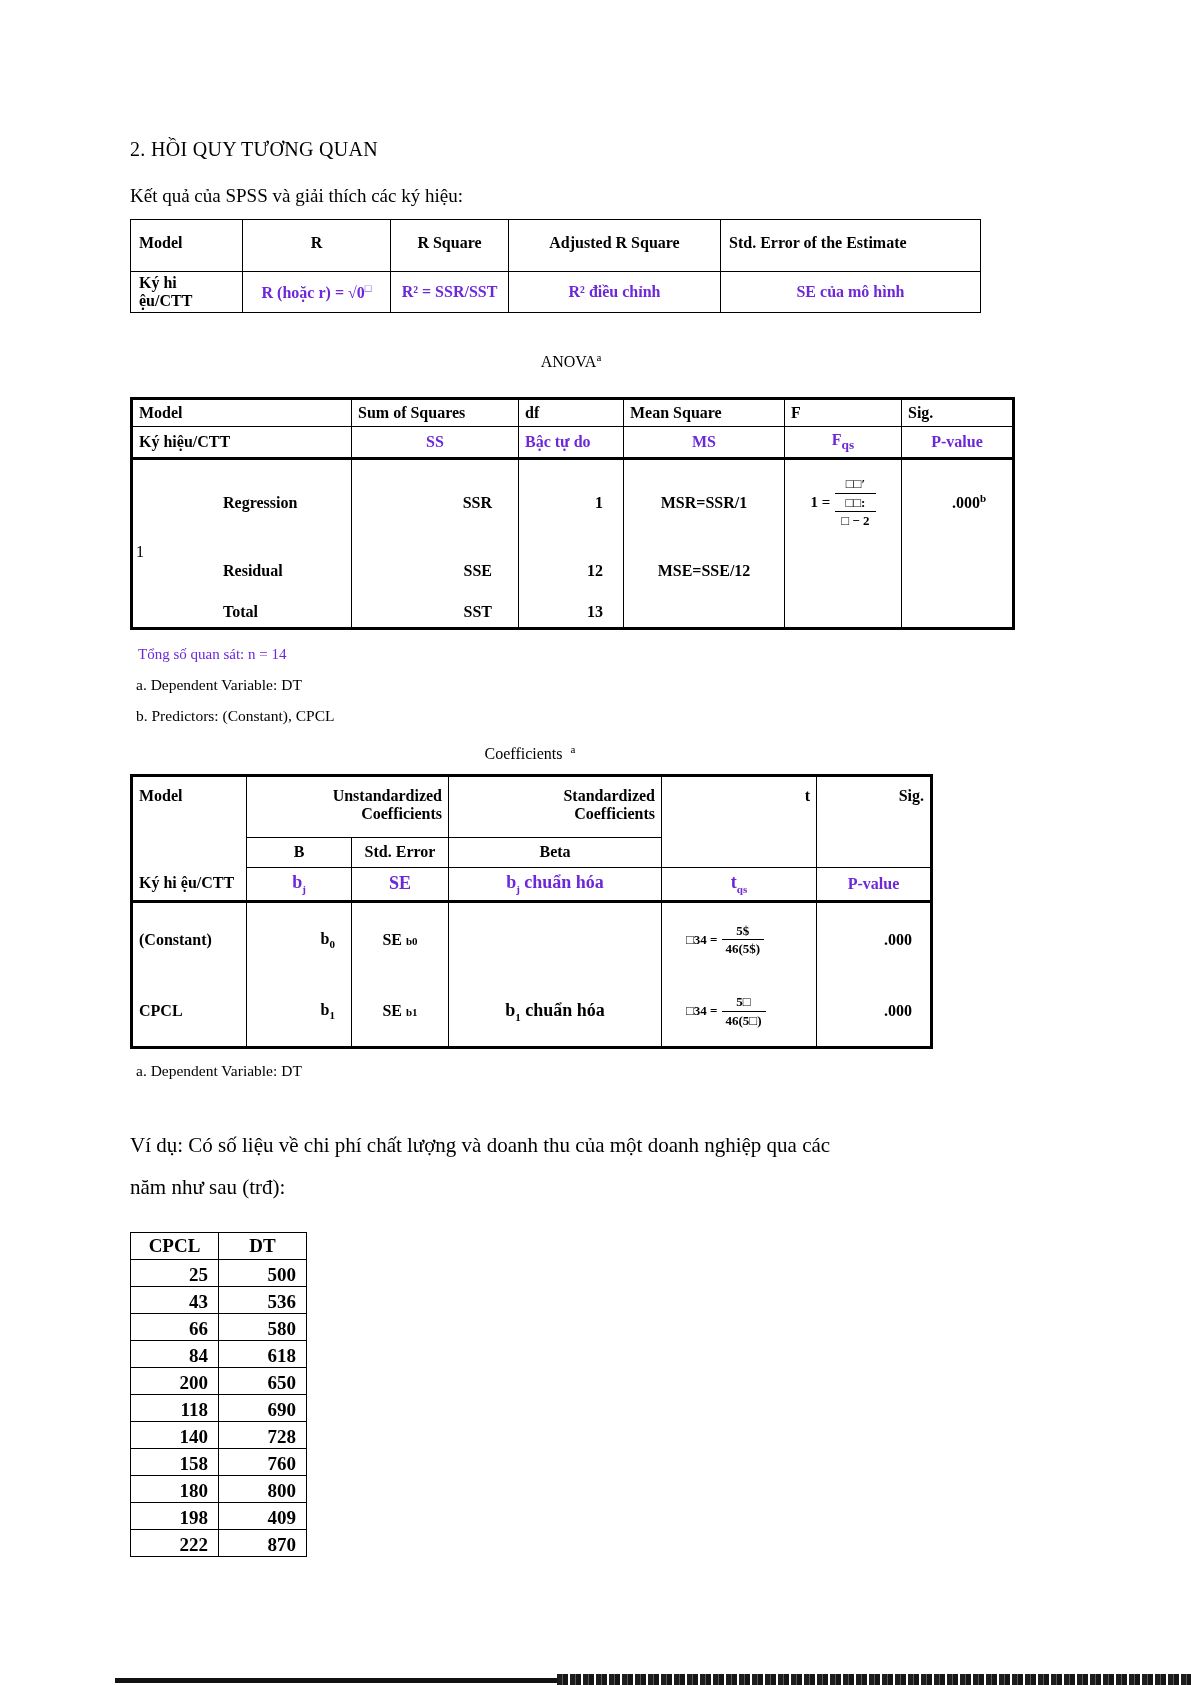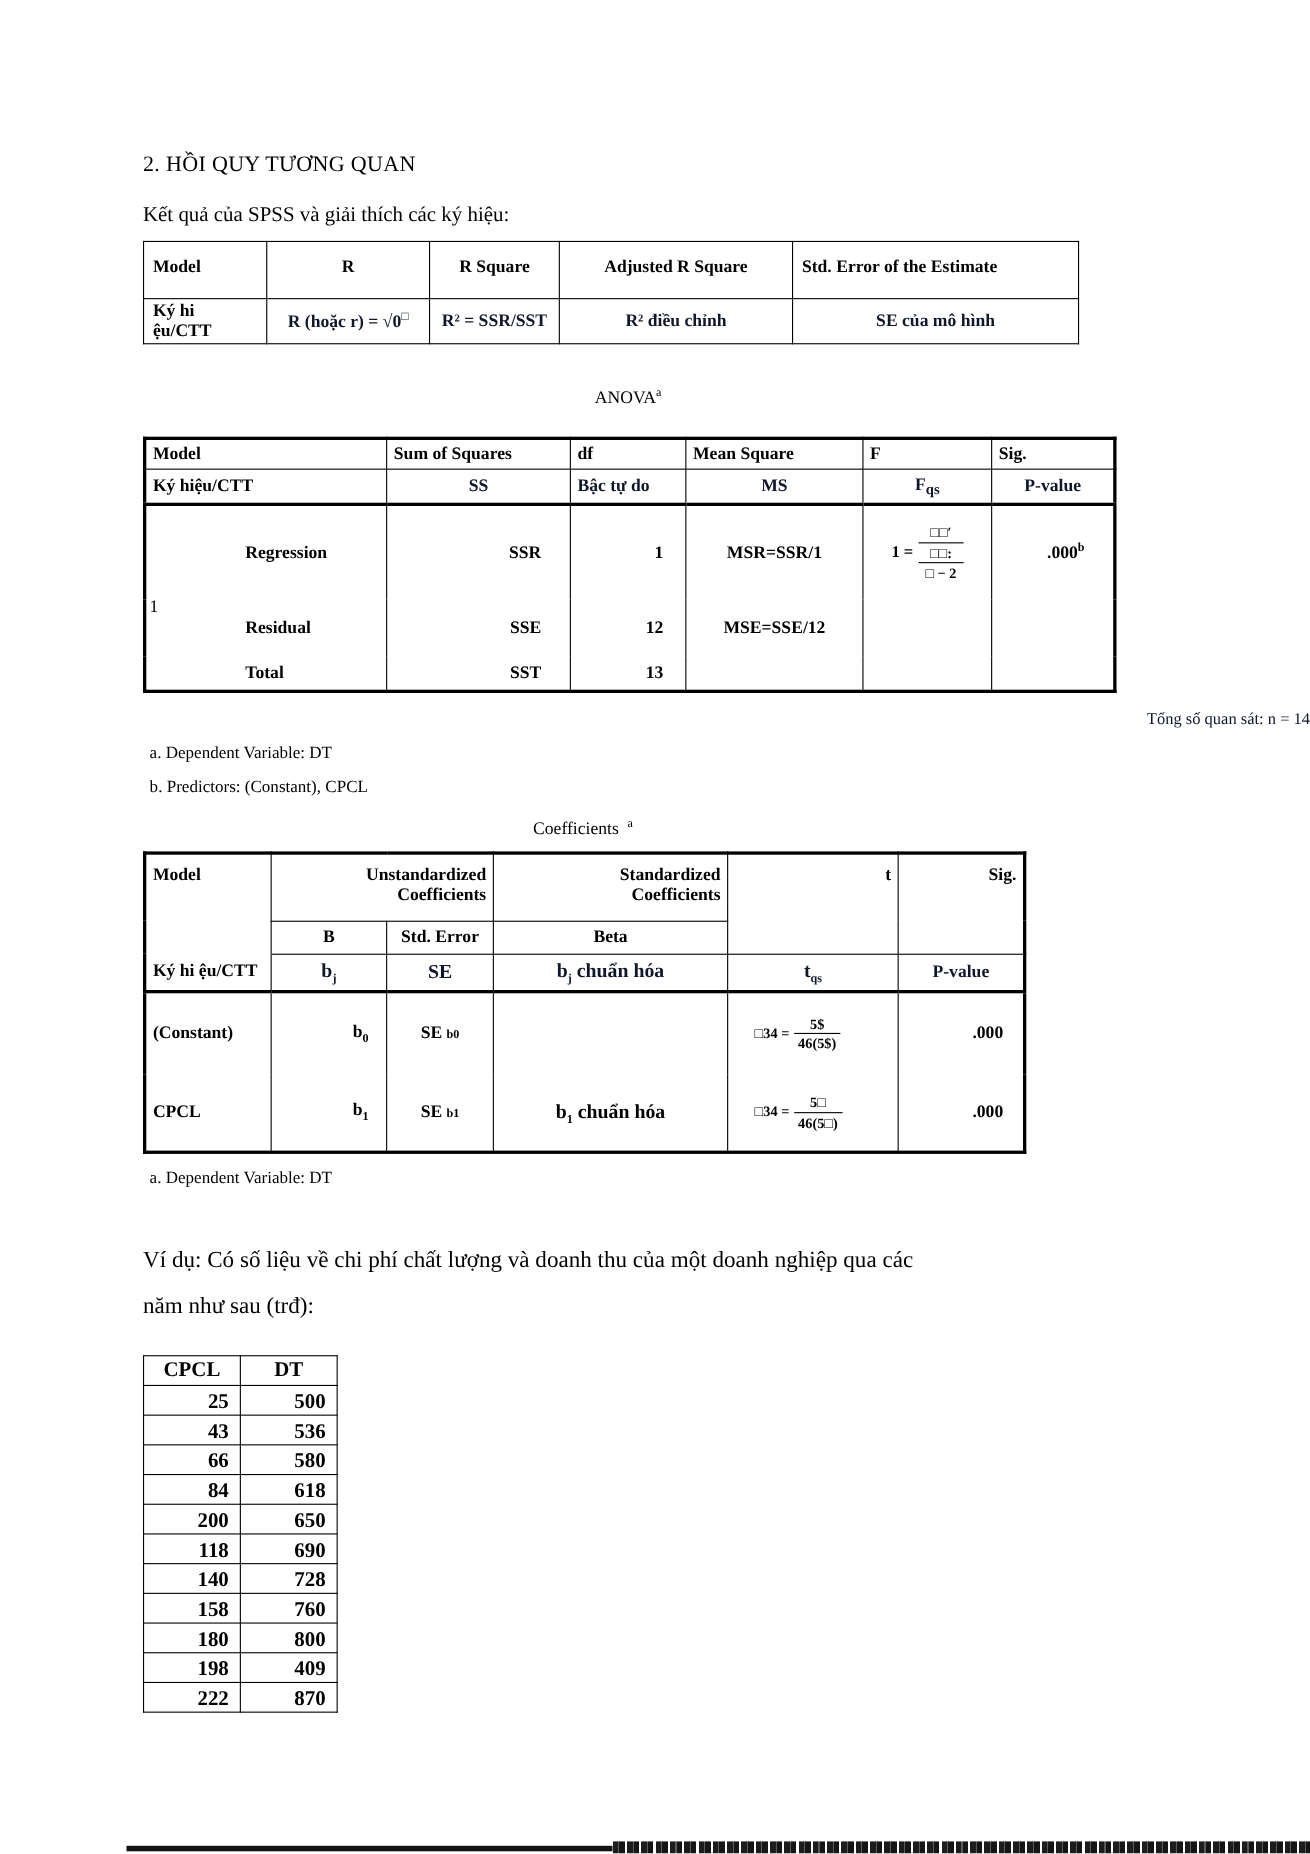--- a/index.html
+++ b/index.html
@@ -7,21 +7,21 @@
   body {
     width: 1191px; height: 1685px; position: relative;
     background: #ffffff; color: #000;
     font-family: "Liberation Serif", serif;
   }
   .page { padding: 138px 0 0 130px; }
 
   .doc-title { font-size: 20px; font-weight: normal; margin: 0 0 24px 0; letter-spacing: .3px; }
   .doc-intro { font-size: 19px; margin: 0 0 12px 0; }
 
-  .red { color: #0f172a; }
+  .red { color: #6d28d9; }
 
   table { border-collapse: collapse; table-layout: fixed; font-weight: bold; }
   td { overflow: hidden; }
 
   
   .t-ms { width: 850px; }
   .t-ms td { border: 1px solid #000; font-size: 16px; padding: 2px 8px; vertical-align: middle; }
   .t-ms tr.hdr td { height: 52px; vertical-align: top; padding-top: 14px; }
   .t-ms tr.sym td { height: 40px; }
   .t-ms .c { text-align: center; }
@@ -52,21 +52,21 @@
   .stack { display: inline-block; vertical-align: middle; text-align: center; font-size: 13px; line-height: 1.35; }
   .stack .s2 { display: block; border-top: 1px solid #000; padding: 0 3px; }
   .stack .s1 { display: block; padding: 0 3px; }
   .stack .s3 { display: block; border-top: 1px solid #000; padding: 0 6px; }
   .f-lead { font-size: 15px; vertical-align: middle; margin-right: 5px; }
   .frac { display: inline-block; vertical-align: middle; text-align: center; font-size: 13px; line-height: 1.35; }
   .frac .fn { display: block; padding: 0 4px; }
   .frac .fd { display: block; border-top: 1px solid #000; padding: 0 4px; }
   .t-small { font-size: 13px; }
 
-  .note-red { font-size: 15px; margin: 16px 0 0 8px; text-align: right; }
+  .note-red { font-size: 15px; margin: 16px 0 0 8px; }
   .footnote { font-size: 15.5px; margin: 13px 0 0 6px; }
 
   
   .t-coef { width: 800px; border: 3px solid #000; }
   .t-coef td { border-left: 1px solid #000; border-right: 1px solid #000; font-size: 16px; padding: 2px 6px; vertical-align: middle; }
   .t-coef tr.h1 td { height: 62px; vertical-align: top; padding-top: 10px; text-align: right; border-bottom: none; }
   .t-coef tr.h1 td.two-line { border-bottom: 1px solid #000; }
   .t-coef tr.h2 td { height: 30px; text-align: center; border-bottom: 1px solid #000; }
   .t-coef tr.sym td { height: 34px; border-bottom: 3px solid #000; text-align: center; }
   .t-coef tr.sym td.lbl { text-align: left; }

